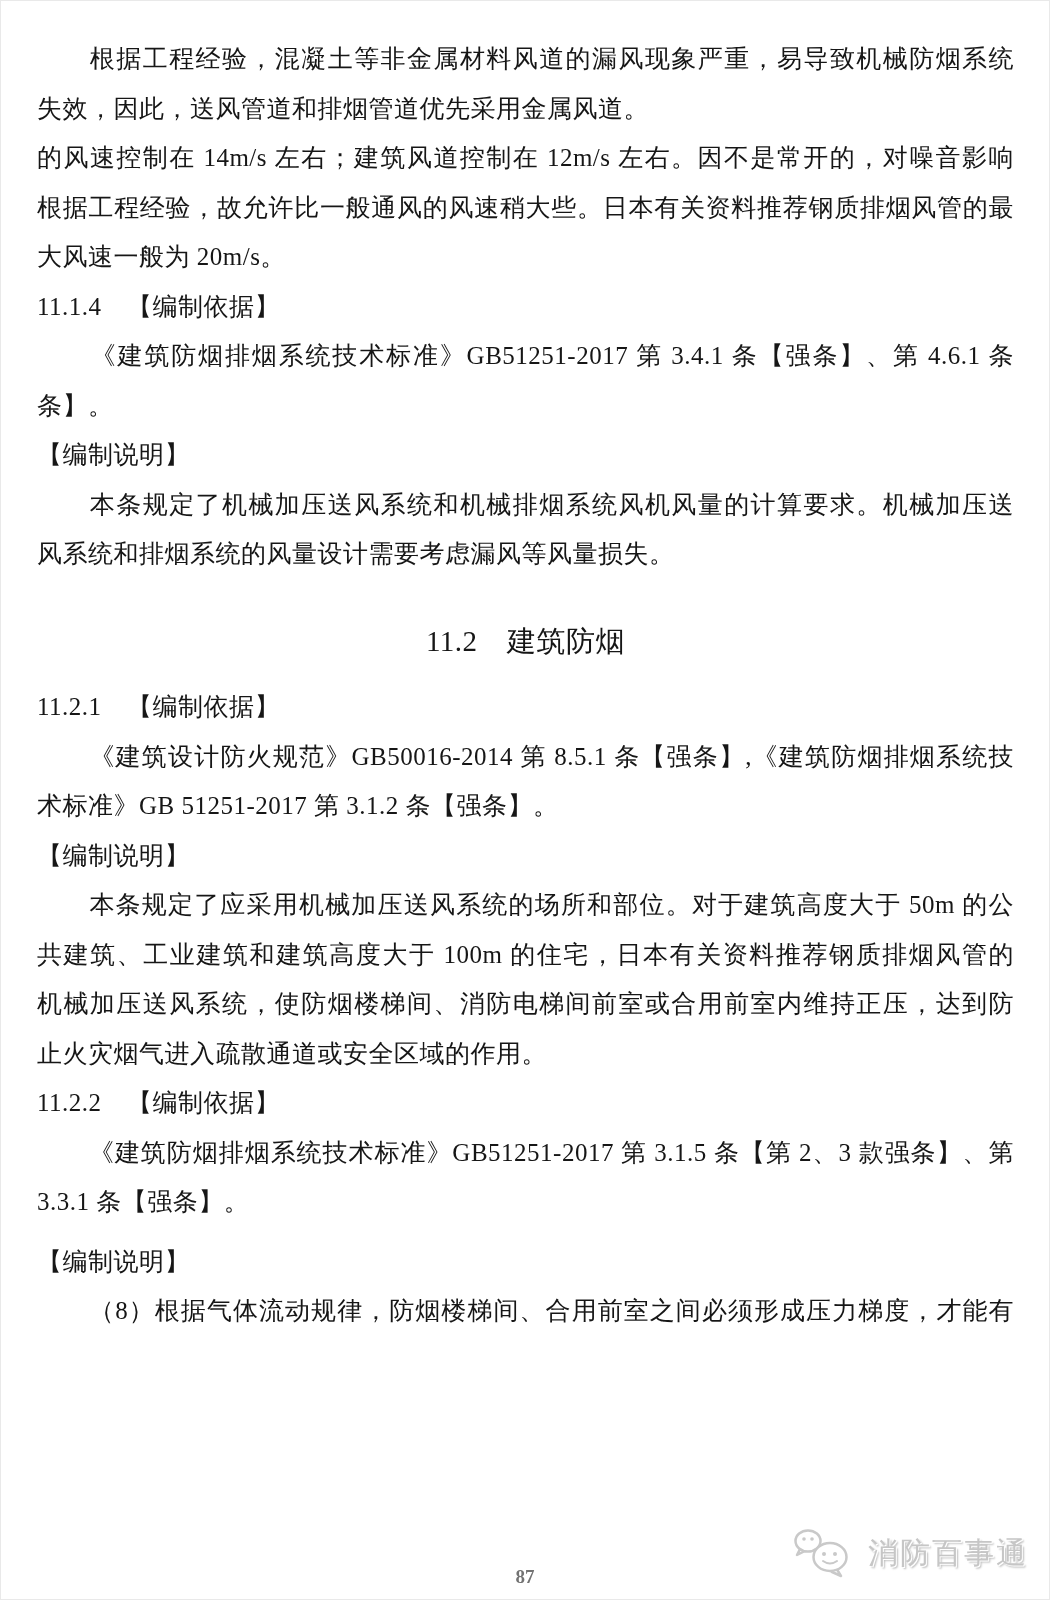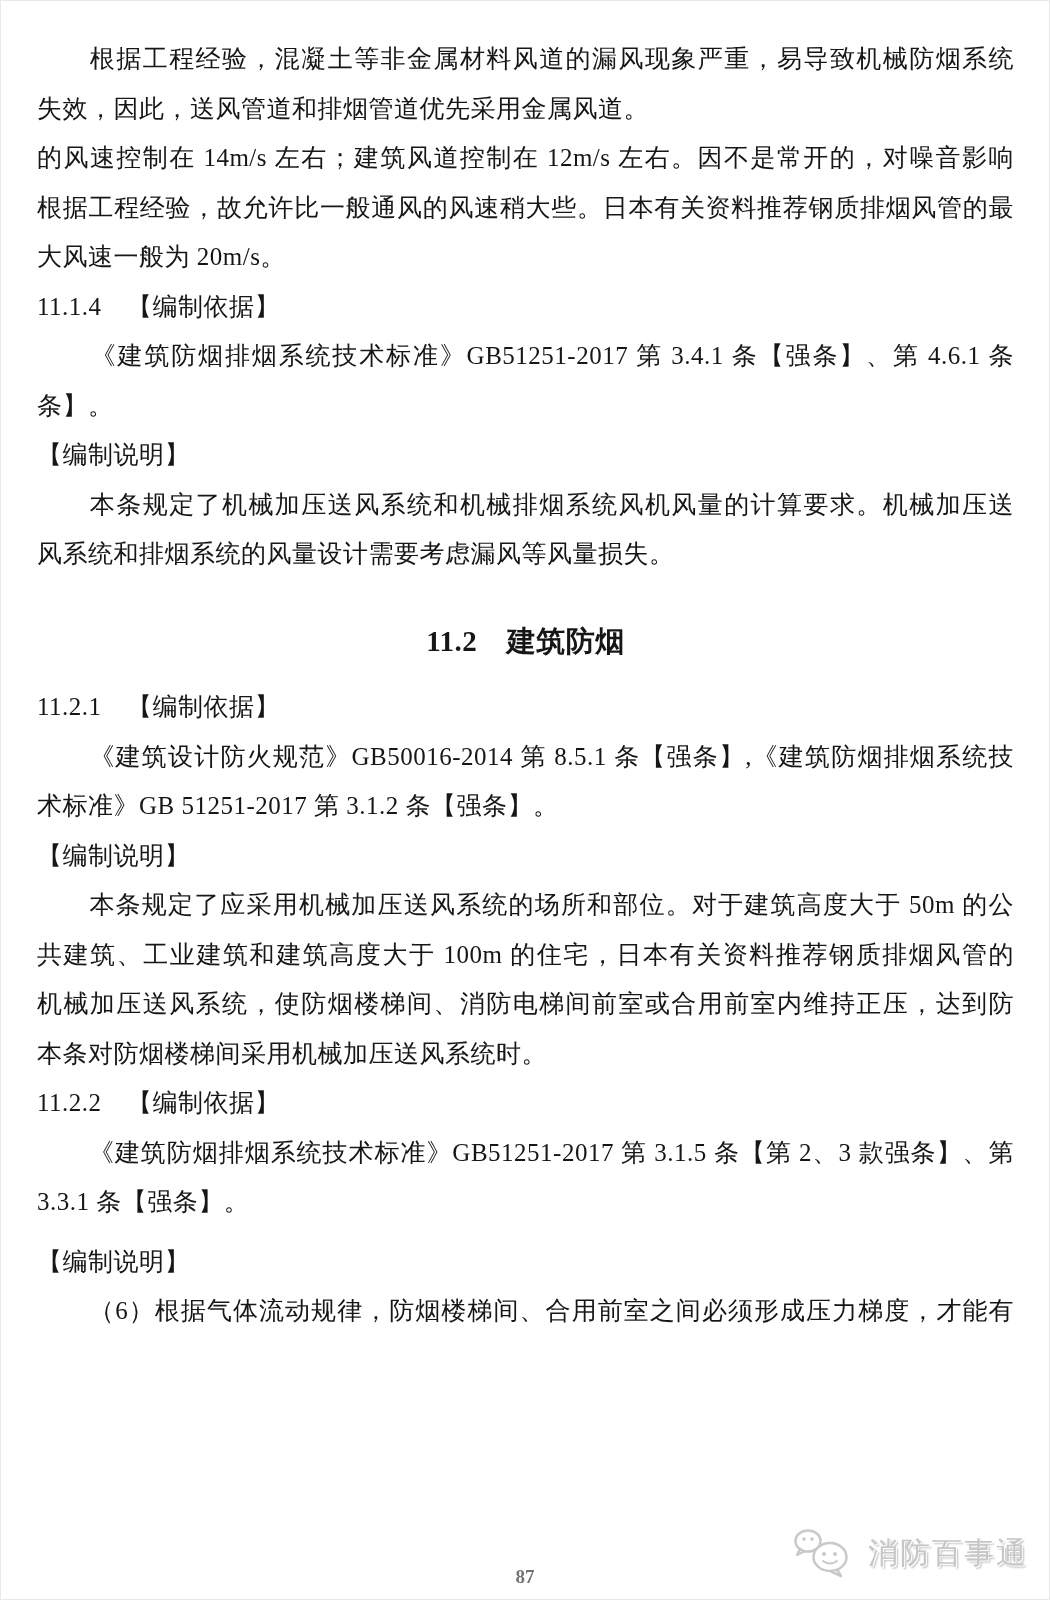--- a/index.html
+++ b/index.html
@@ -28,21 +28,21 @@
   }
   .line.j {
     text-align: justify;
     text-align-last: justify;
     text-justify: inter-character;
   }
   .block.heading { margin: 38px 0 16px 0; }
   .block.heading .line {
     text-align: center;
     text-align-last: center;
-    font-weight: bold;
+    font-weight: normal;
     font-size: 29px;
   }
   
   .block:nth-child(14) { margin-top: 10px; }
 
   #watermark {
     position: absolute;
     top: 1528px;
     right: 22px;
     display: flex;
@@ -104,34 +104,34 @@
       <div class="line j">　　《建筑设计防火规范》GB50016-2014 第 8.5.1 条【强条】,《建筑防烟排烟系统技</div>
       <div class="line">术标准》GB 51251-2017 第 3.1.2 条【强条】。</div>
     </div>
     <div class="block label">
       <div class="line">【编制说明】</div>
     </div>
     <div class="block para">
       <div class="line j">　　本条规定了应采用机械加压送风系统的场所和部位。对于建筑高度大于 50m 的公</div>
       <div class="line j">共建筑、工业建筑和建筑高度大于 100m 的住宅，日本有关资料推荐钢质排烟风管的最，</div>
       <div class="line j">机械加压送风系统，使防烟楼梯间、消防电梯间前室或合用前室内维持正压，达到防</div>
-      <div class="line">本条对防烟楼梯间采用机械加压送风系统时。</div>
+      <div class="line">止火灾烟气进入疏散通道或安全区域的作用。</div>
     </div>
     <div class="block label">
       <div class="line">11.2.2　【编制依据】</div>
     </div>
     <div class="block para">
       <div class="line j">　　《建筑防烟排烟系统技术标准》GB51251-2017 第 3.1.5 条【第 2、3 款强条】、第</div>
       <div class="line">3.3.1 条【强条】。</div>
     </div>
     <div class="block label">
       <div class="line">【编制说明】</div>
     </div>
     <div class="block para">
-      <div class="line j">　　（6）根据气体流动规律，防烟楼梯间、合用前室之间必须形成压力梯度，才能有</div>
+      <div class="line j">　　（8）根据气体流动规律，防烟楼梯间、合用前室之间必须形成压力梯度，才能有</div>
     </div>
   </div>
 
 <div id="watermark">
   <span>
     <svg width="58" height="50" viewBox="0 0 58 50" fill="none" xmlns="http://www.w3.org/2000/svg">
 
       <ellipse cx="15" cy="13" rx="12.5" ry="10.5" stroke="#c9c9c9" stroke-width="2.5" fill="none"></ellipse>
       <path d="M7 21 L4 27 L12 23" stroke="#c9c9c9" stroke-width="2.5" fill="none" stroke-linejoin="round"></path>
       <circle cx="11" cy="11" r="1.8" fill="#c9c9c9"></circle>

